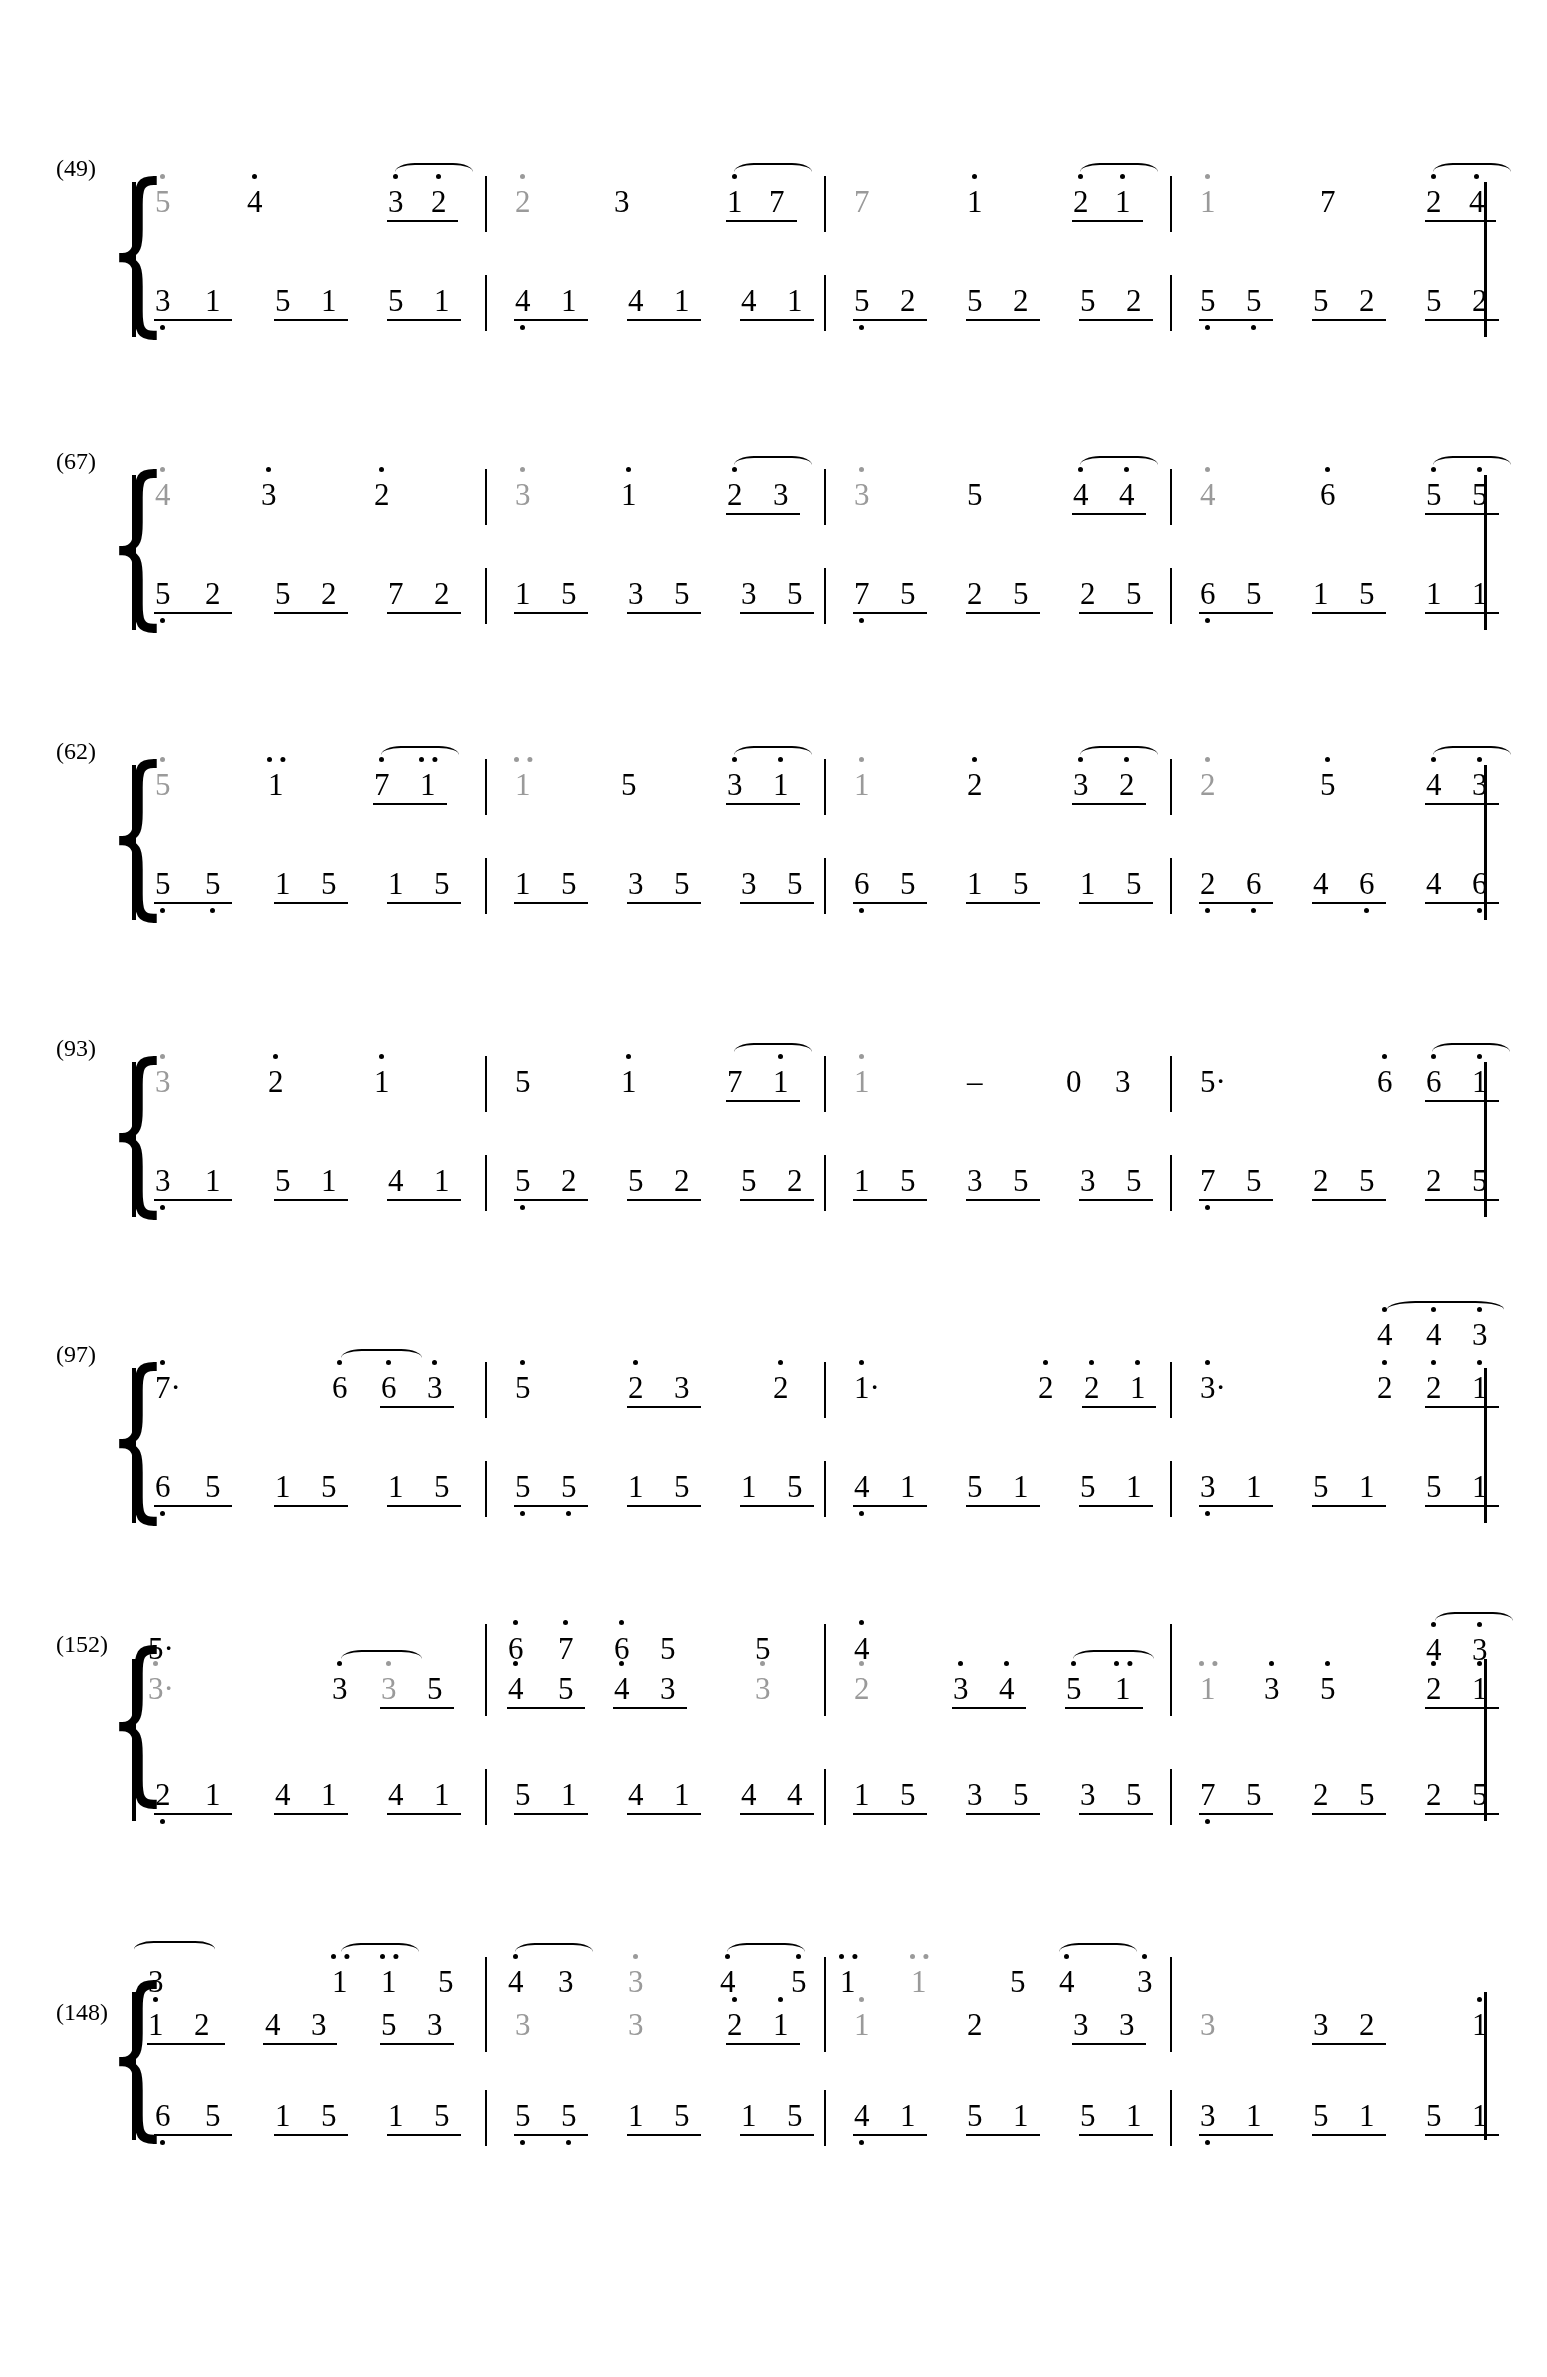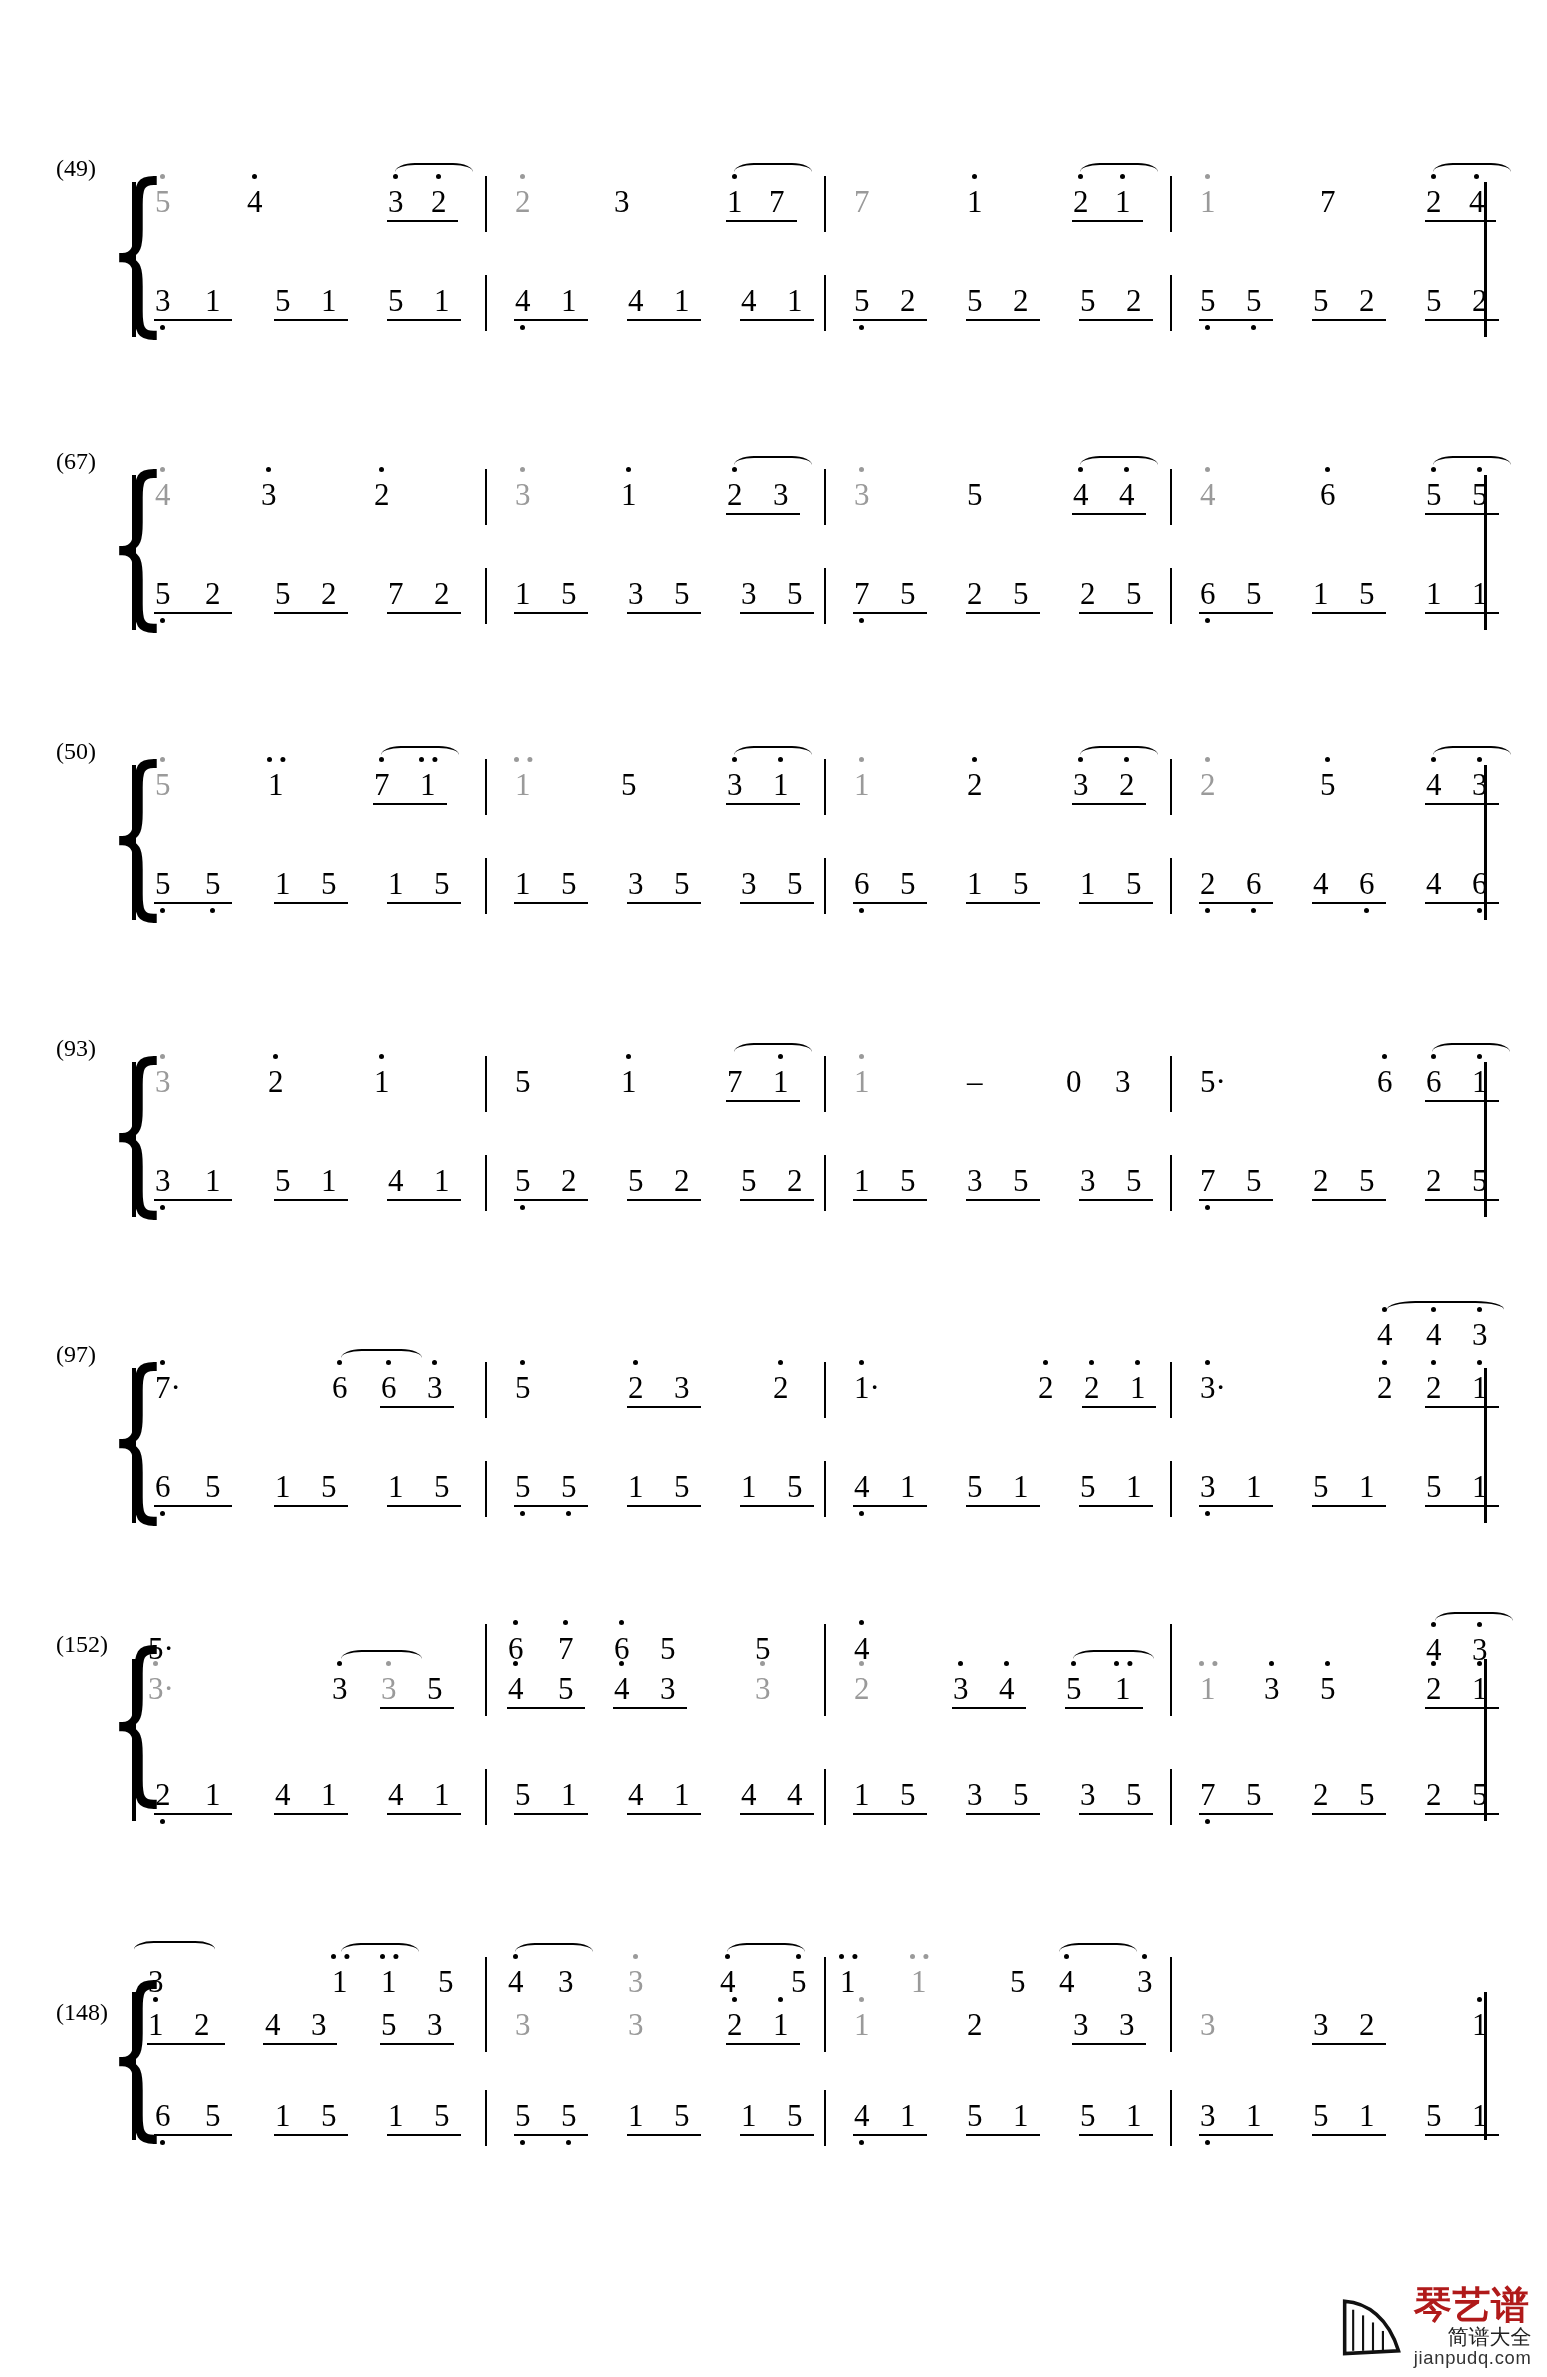--- a/index.html
+++ b/index.html
@@ -333,21 +333,21 @@
       <div class="cell" style="left:1179px;top:7px;"><span class="num">1</span></div>
       <div class="cell" style="left:1225px;top:7px;"><span class="num">5</span></div>
       <div class="beam1" style="left:1178px;top:44px;width:74px;"></div>
       <div class="cell" style="left:1292px;top:7px;"><span class="num">1</span></div>
       <div class="cell" style="left:1338px;top:7px;"><span class="num">1</span></div>
       <div class="beam1" style="left:1291px;top:44px;width:74px;"></div>
     </div>
   </div>
 
   <div class="system" style="top:745px;height:205px;">
-    <div class="measure-no" style="top:-7px;">(50)</div>
+    <div class="measure-no" style="top:-7px;">(62)</div>
     <div class="brace">{</div>
     <div class="sysbar" style="left:76px;top:20px;height:155px;"></div>
     <div class="sysbar" style="left:1428px;top:20px;height:155px;width:2.8px;"></div>
 
     <div class="row upper">
       <div class="cell grey" style="left:21px;top:7px;"><span class="num up">5</span></div>
       <div class="cell" style="left:134px;top:7px;"><span class="num up2">1</span></div>
       <div class="cell" style="left:240px;top:7px;"><span class="num up">7</span></div>
       <div class="cell" style="left:286px;top:7px;"><span class="num up2">1</span></div>
       <div class="beam1" style="left:239px;top:44px;width:74px;"></div>
@@ -795,31 +795,15 @@
       <div class="beam1" style="left:1065px;top:44px;width:74px;"></div>
       <div class="cell" style="left:1179px;top:7px;"><span class="num">5</span></div>
       <div class="cell" style="left:1225px;top:7px;"><span class="num">1</span></div>
       <div class="beam1" style="left:1178px;top:44px;width:74px;"></div>
       <div class="cell" style="left:1292px;top:7px;"><span class="num">5</span></div>
       <div class="cell" style="left:1338px;top:7px;"><span class="num">1</span></div>
       <div class="beam1" style="left:1291px;top:44px;width:74px;"></div>
     </div>
   </div>
 
-  <div class="watermark">
-    <div class="wm-harp">
-      <svg width="68" height="64" viewBox="0 0 96 90" xmlns="http://www.w3.org/2000/svg">
-        <path d="M8 84 L8 10 C40 12 70 34 84 80 Z" fill="none" stroke="#111" stroke-width="5"></path>
-        <line x1="20" y1="80" x2="20" y2="22" stroke="#111" stroke-width="3"></line>
-        <line x1="34" y1="80" x2="34" y2="30" stroke="#111" stroke-width="3"></line>
-        <line x1="48" y1="80" x2="48" y2="40" stroke="#111" stroke-width="3"></line>
-        <line x1="62" y1="80" x2="62" y2="52" stroke="#111" stroke-width="3"></line>
-      </svg>
-    </div>
-    <div class="wm-text">
-      <span class="wm-cn">琴艺谱</span>
-      <span class="wm-sub">简谱大全</span>
-      <span class="wm-url">jianpudq.com</span>
-    </div>
-  </div>
 
 </div>
 
 
 </body></html>

